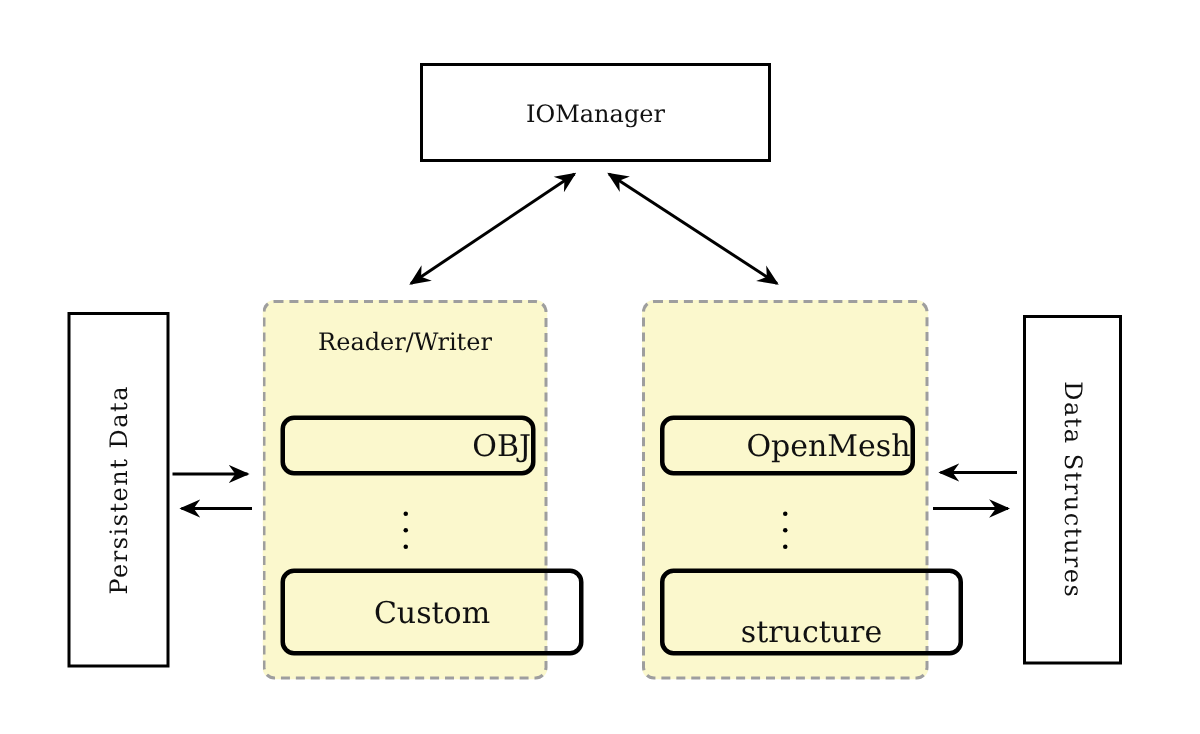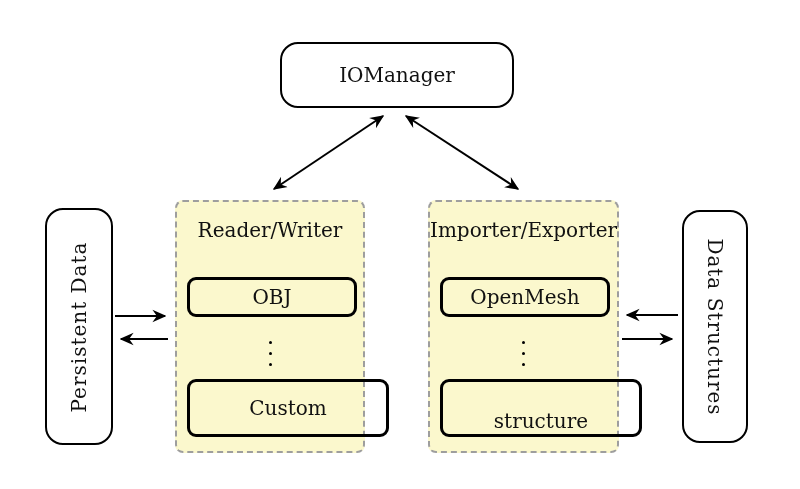--- a/index.html
+++ b/index.html
@@ -10,47 +10,47 @@
     --arrow:#000000;
   }
   *{margin:0;padding:0;box-sizing:border-box;}
   body{background:#ffffff;}
   .canvas{
     position:relative;width:800px;height:489px;background:#ffffff;overflow:hidden;
     font-family:"DejaVu Serif","Liberation Serif",serif;color:#111;
   }
   .node{
     position:absolute;background:var(--node-fill);
-    border:2.5px solid var(--node-border);border-radius:18px;
+    border:2.5px solid var(--node-border);border-radius:0;
     display:flex;align-items:center;justify-content:center;
-    font-size:20px;
+    font-size:16px;
   }
   .iomanager{left:280px;top:42px;width:234px;height:66px;}
   .side-node{white-space:nowrap;}
   .persistent{left:45px;top:208px;width:68px;height:237px;}
   .structures{left:682px;top:210px;width:66px;height:233px;}
   .rot-ccw{transform:rotate(-90deg);white-space:nowrap;letter-spacing:1px;}
   .rot-cw{transform:rotate(90deg);white-space:nowrap;letter-spacing:1px;}
   .group{
     position:absolute;background:var(--container-fill);
     border:2px dashed var(--container-border);border-radius:8px;
   }
   .group-left{left:175px;top:200px;width:190px;height:253px;}
   .group-right{left:428px;top:200px;width:191px;height:253px;}
   .group-title{
     position:absolute;left:0;right:0;top:16px;text-align:center;
-    font-size:20px;white-space:nowrap;
+    font-size:16px;white-space:nowrap;
   }
   .item{
     position:absolute;left:10px;background:transparent;
     border:3px solid var(--node-border);border-radius:9px;
     display:flex;align-items:center;justify-content:center;
     font-size:20px;text-align:center;line-height:1.3;
   }
-  .item-top{top:75px;width:170px;height:40px;}
+  .item-top{top:75px;width:170px;height:40px;justify-content:flex-end;}
   .item-bottom{top:177px;width:202px;height:58px;}
   .vdots{
     position:absolute;left:0;right:0;top:132px;height:38px;
     display:flex;flex-direction:column;align-items:center;justify-content:center;gap:8px;
   }
   .vdots .dot{width:3px;height:3px;border-radius:50%;background:#000;}
   svg.wires{position:absolute;left:0;top:0;pointer-events:none;}
   svg.wires line{stroke:var(--arrow);stroke-width:2;}
 </style>
 </head>
@@ -95,21 +95,20 @@
         <span class="dot"></span>
     </div>
     <div class="item item-bottom">
       <span>
         <span>Custom</span><br>
       </span>
     </div>
   </div>
 
   <div class="group group-right">
-    <div class="group-title">Importer/Exporter</div>
     <div class="item item-top">
       <span>OpenMesh</span>
     </div>
     <div class="vdots">
       <span class="dot"></span>
         <span class="dot"></span>
         <span class="dot"></span>
     </div>
     <div class="item item-bottom">
       <span>

